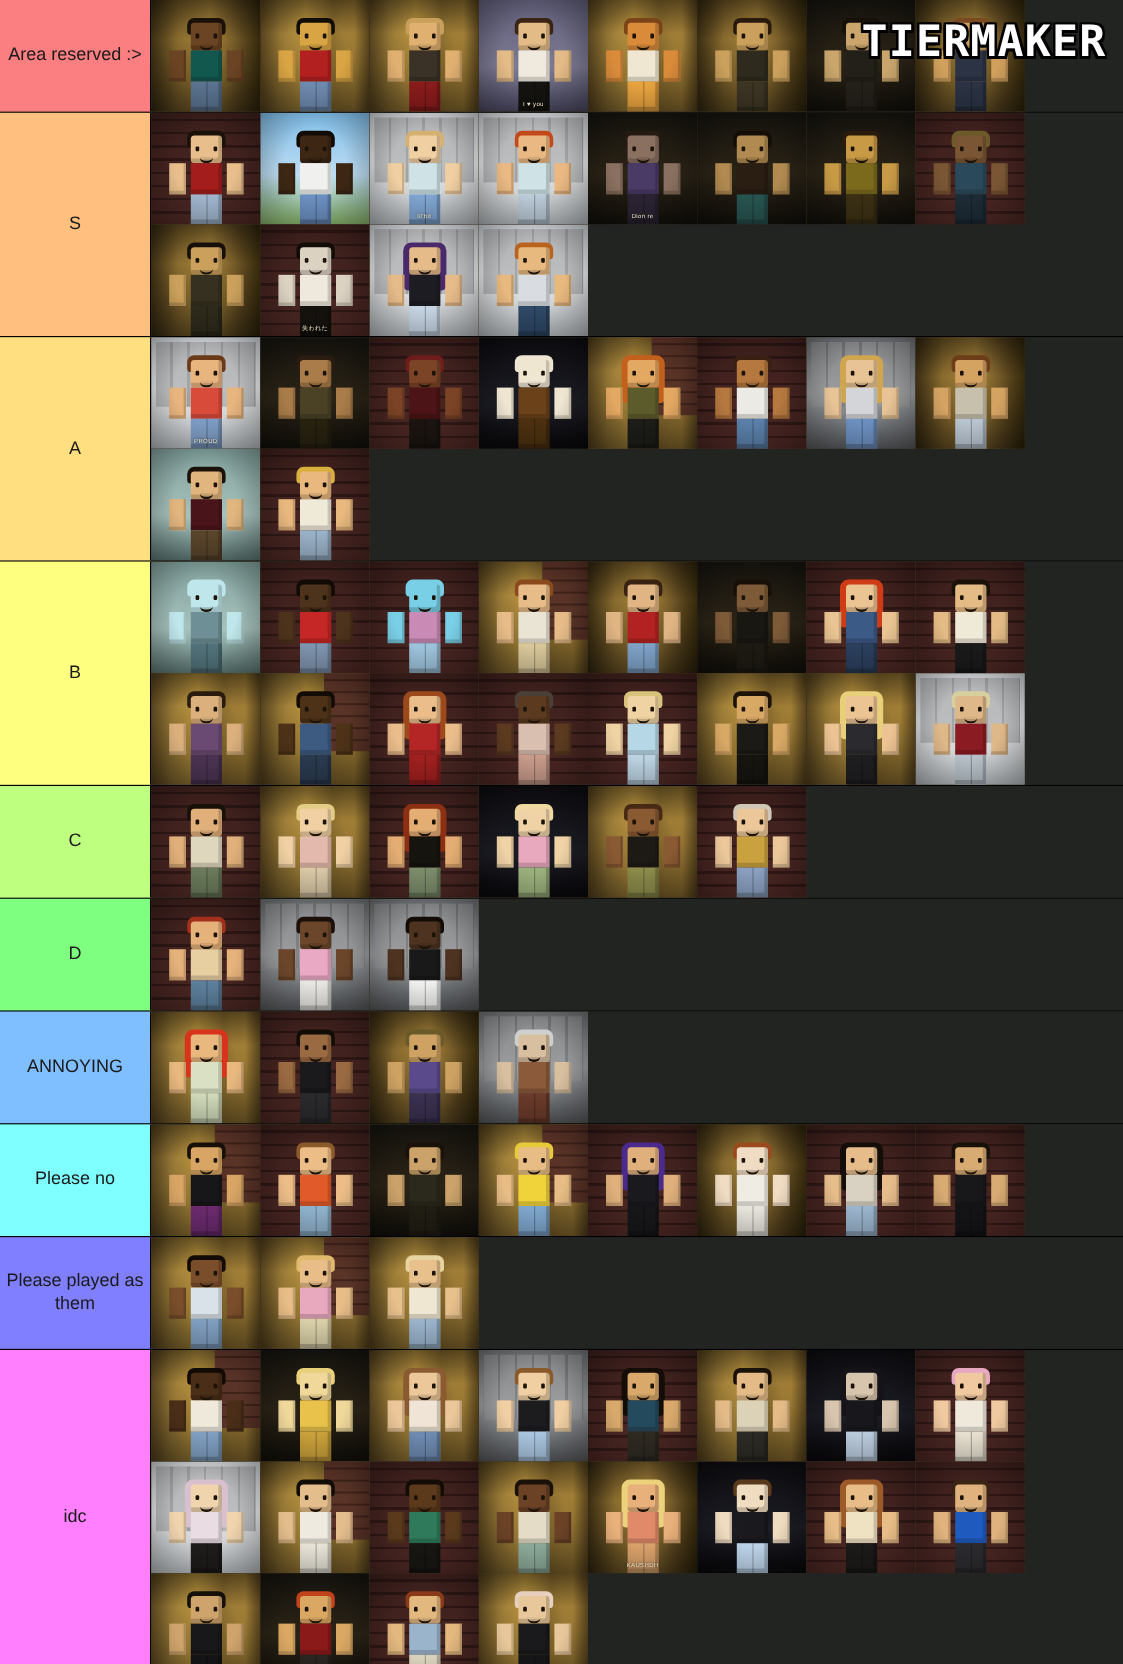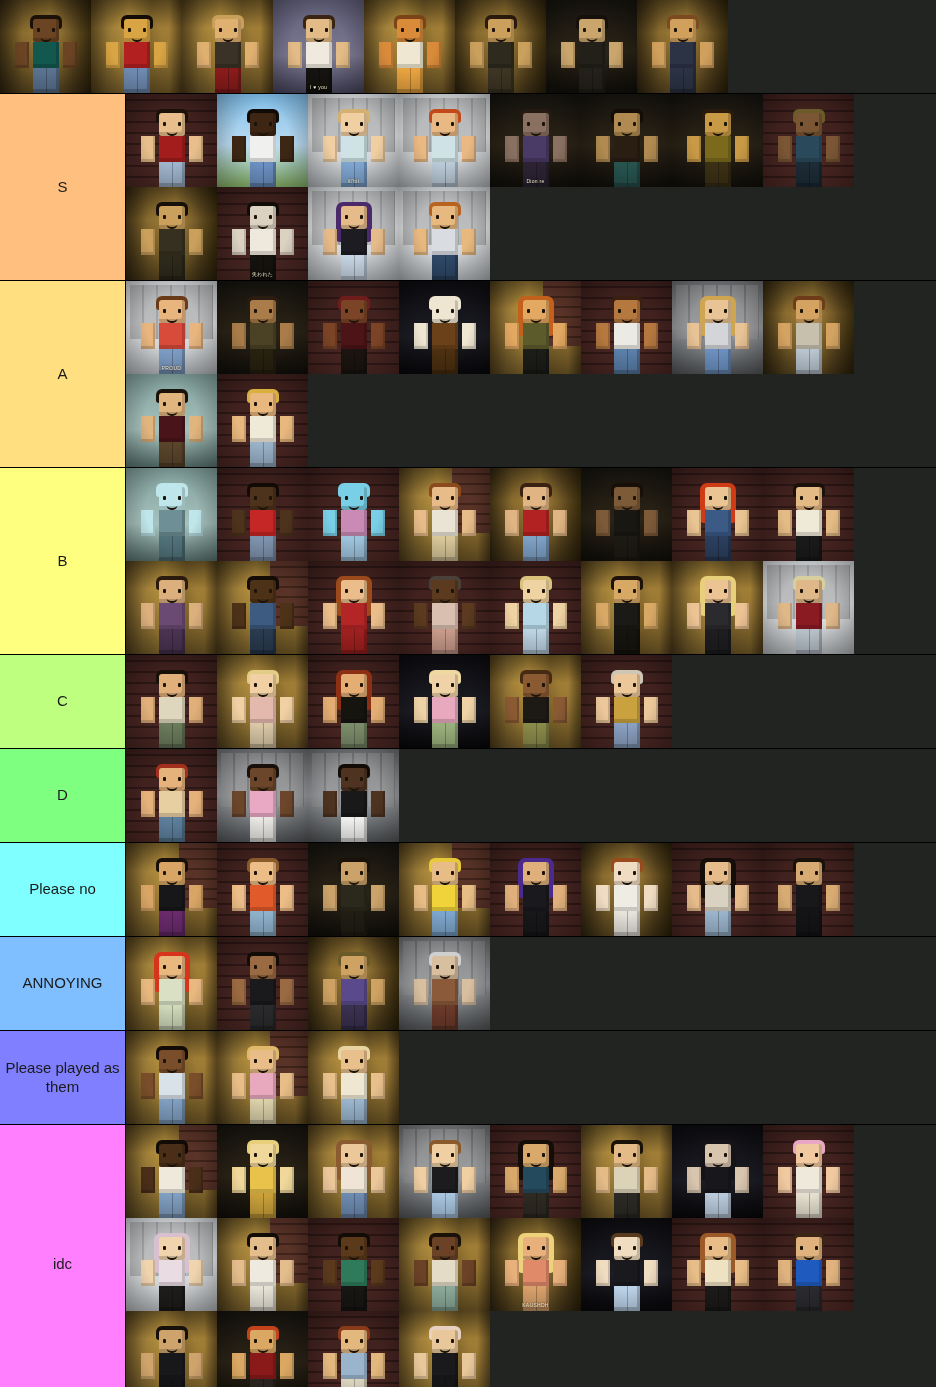--- a/index.html
+++ b/index.html
@@ -258,20 +258,21 @@
   }
   #page-wrap { position: relative; width: 936px; height: 1387px; }
 </style>
 </head>
 <body>
 
 <div id="page-wrap">
 
   <div id="tierlist">
       <div class="tier-row">
+        <div class="tier-label" style="background: rgb(251, 126, 129);">Area reserved :&gt;</div>
         <div class="tier-items">
           <div class="tile" title="avatar-floral-teal-shirt">
             <div class="scene bg-wood2"></div>
             <div class="av">
               <div class="hair" style="background: rgb(27, 17, 8);"></div>
               <div class="head" style="background: rgb(107, 68, 35);"></div>
               <div class="face"></div>
               <div class="mouth"></div>
               <div class="arm l" style="background: rgb(107, 68, 35);"></div>
               <div class="arm r" style="background: rgb(107, 68, 35);"></div>
@@ -1074,20 +1075,82 @@
               <div class="arm l" style="background: rgb(78, 51, 32);"></div>
               <div class="arm r" style="background: rgb(78, 51, 32);"></div>
               <div class="torso" style="background: rgb(25, 25, 25);"></div>
               <div class="legs" style="background: rgb(239, 239, 238);"></div>
             </div>
             <div class="vignette"></div>
           </div>
         </div>
       </div>
       <div class="tier-row">
+        <div class="tier-label" style="background: rgb(127, 191, 255);">ANNOYING</div>
+        <div class="tier-items">
+          <div class="tile" title="avatar-red-pigtails">
+            <div class="scene bg-wood"></div>
+            <div class="av">
+              <div class="hair long" style="background: rgb(216, 52, 28);"></div>
+              <div class="head" style="background: rgb(232, 184, 127);"></div>
+              <div class="face"></div>
+              <div class="mouth"></div>
+              <div class="arm l" style="background: rgb(232, 184, 127);"></div>
+              <div class="arm r" style="background: rgb(232, 184, 127);"></div>
+              <div class="torso" style="background: rgb(217, 224, 196);"></div>
+              <div class="legs" style="background: rgb(207, 216, 184);"></div>
+            </div>
+            <div class="vignette"></div>
+          </div>
+          <div class="tile" title="avatar-long-black-hair-dark">
+            <div class="scene bg-brick"></div>
+            <div class="av">
+              <div class="hair" style="background: rgb(18, 12, 7);"></div>
+              <div class="head" style="background: rgb(154, 106, 66);"></div>
+              <div class="face"></div>
+              <div class="mouth"></div>
+              <div class="arm l" style="background: rgb(154, 106, 66);"></div>
+              <div class="arm r" style="background: rgb(154, 106, 66);"></div>
+              <div class="torso" style="background: rgb(26, 26, 28);"></div>
+              <div class="legs" style="background: rgb(42, 42, 44);"></div>
+            </div>
+            <div class="vignette"></div>
+          </div>
+          <div class="tile" title="avatar-hat-purple-shirt">
+            <div class="scene bg-wood2"></div>
+            <div class="av">
+              <div class="hair" style="background: rgb(106, 90, 42);"></div>
+              <div class="head" style="background: rgb(205, 162, 99);"></div>
+              <div class="face"></div>
+              <div class="mouth"></div>
+              <div class="arm l" style="background: rgb(205, 162, 99);"></div>
+              <div class="arm r" style="background: rgb(205, 162, 99);"></div>
+              <div class="torso" style="background: rgb(90, 74, 140);"></div>
+              <div class="legs" style="background: rgb(58, 48, 80);"></div>
+            </div>
+            <div class="vignette"></div>
+          </div>
+          <div class="tile" title="avatar-grey-hair-patterned">
+            <div class="scene bg-grey"></div>
+            <div class="lockerpatch"></div>
+            <div class="av">
+              <div class="hair" style="background: rgb(207, 207, 207);"></div>
+              <div class="head" style="background: rgb(216, 191, 160);"></div>
+              <div class="face"></div>
+              <div class="mouth"></div>
+              <div class="arm l" style="background: rgb(216, 191, 160);"></div>
+              <div class="arm r" style="background: rgb(216, 191, 160);"></div>
+              <div class="torso" style="background: rgb(138, 90, 58);"></div>
+              <div class="legs" style="background: rgb(106, 58, 42);"></div>
+            </div>
+            <div class="vignette"></div>
+          </div>
+        </div>
+      </div>
+      <div class="tier-row">
         <div class="tier-label" style="background: rgb(127, 255, 255);">Please no</div>
         <div class="tier-items">
           <div class="tile" title="avatar-purple-stripe-black-jacket">
             <div class="scene bg-wood"></div>
             <div class="brickpatch"></div>
             <div class="av">
               <div class="hair" style="background: rgb(22, 16, 9);"></div>
               <div class="head" style="background: rgb(216, 165, 101);"></div>
               <div class="face"></div>
               <div class="mouth"></div>
@@ -1187,82 +1250,20 @@
             <div class="scene bg-brick"></div>
             <div class="av">
               <div class="hair" style="background: rgb(23, 17, 10);"></div>
               <div class="head" style="background: rgb(216, 171, 115);"></div>
               <div class="face"></div>
               <div class="mouth"></div>
               <div class="arm l" style="background: rgb(216, 171, 115);"></div>
               <div class="arm r" style="background: rgb(216, 171, 115);"></div>
               <div class="torso" style="background: rgb(24, 23, 26);"></div>
               <div class="legs" style="background: rgb(20, 19, 22);"></div>
-            </div>
-            <div class="vignette"></div>
-          </div>
-        </div>
-      </div>
-      <div class="tier-row">
-        <div class="tier-label" style="background: rgb(127, 191, 255);">ANNOYING</div>
-        <div class="tier-items">
-          <div class="tile" title="avatar-red-pigtails">
-            <div class="scene bg-wood"></div>
-            <div class="av">
-              <div class="hair long" style="background: rgb(216, 52, 28);"></div>
-              <div class="head" style="background: rgb(232, 184, 127);"></div>
-              <div class="face"></div>
-              <div class="mouth"></div>
-              <div class="arm l" style="background: rgb(232, 184, 127);"></div>
-              <div class="arm r" style="background: rgb(232, 184, 127);"></div>
-              <div class="torso" style="background: rgb(217, 224, 196);"></div>
-              <div class="legs" style="background: rgb(207, 216, 184);"></div>
-            </div>
-            <div class="vignette"></div>
-          </div>
-          <div class="tile" title="avatar-long-black-hair-dark">
-            <div class="scene bg-brick"></div>
-            <div class="av">
-              <div class="hair" style="background: rgb(18, 12, 7);"></div>
-              <div class="head" style="background: rgb(154, 106, 66);"></div>
-              <div class="face"></div>
-              <div class="mouth"></div>
-              <div class="arm l" style="background: rgb(154, 106, 66);"></div>
-              <div class="arm r" style="background: rgb(154, 106, 66);"></div>
-              <div class="torso" style="background: rgb(26, 26, 28);"></div>
-              <div class="legs" style="background: rgb(42, 42, 44);"></div>
-            </div>
-            <div class="vignette"></div>
-          </div>
-          <div class="tile" title="avatar-hat-purple-shirt">
-            <div class="scene bg-wood2"></div>
-            <div class="av">
-              <div class="hair" style="background: rgb(106, 90, 42);"></div>
-              <div class="head" style="background: rgb(205, 162, 99);"></div>
-              <div class="face"></div>
-              <div class="mouth"></div>
-              <div class="arm l" style="background: rgb(205, 162, 99);"></div>
-              <div class="arm r" style="background: rgb(205, 162, 99);"></div>
-              <div class="torso" style="background: rgb(90, 74, 140);"></div>
-              <div class="legs" style="background: rgb(58, 48, 80);"></div>
-            </div>
-            <div class="vignette"></div>
-          </div>
-          <div class="tile" title="avatar-grey-hair-patterned">
-            <div class="scene bg-grey"></div>
-            <div class="lockerpatch"></div>
-            <div class="av">
-              <div class="hair" style="background: rgb(207, 207, 207);"></div>
-              <div class="head" style="background: rgb(216, 191, 160);"></div>
-              <div class="face"></div>
-              <div class="mouth"></div>
-              <div class="arm l" style="background: rgb(216, 191, 160);"></div>
-              <div class="arm r" style="background: rgb(216, 191, 160);"></div>
-              <div class="torso" style="background: rgb(138, 90, 58);"></div>
-              <div class="legs" style="background: rgb(106, 58, 42);"></div>
             </div>
             <div class="vignette"></div>
           </div>
         </div>
       </div>
       <div class="tier-row">
         <div class="tier-label" style="background: rgb(127, 127, 255);">Please played as them</div>
         <div class="tier-items">
           <div class="tile" title="avatar-light-denim-jacket">
             <div class="scene bg-wood"></div>
@@ -1594,14 +1595,15 @@
               <div class="arm r" style="background: rgb(232, 200, 154);"></div>
               <div class="torso" style="background: rgb(26, 26, 28);"></div>
               <div class="legs" style="background: rgb(22, 22, 24);"></div>
             </div>
             <div class="vignette"></div>
           </div>
         </div>
       </div>
     </div>
 
+  <div id="watermark">TIERMAKER</div>
 
 </div>
 
 </body></html>

